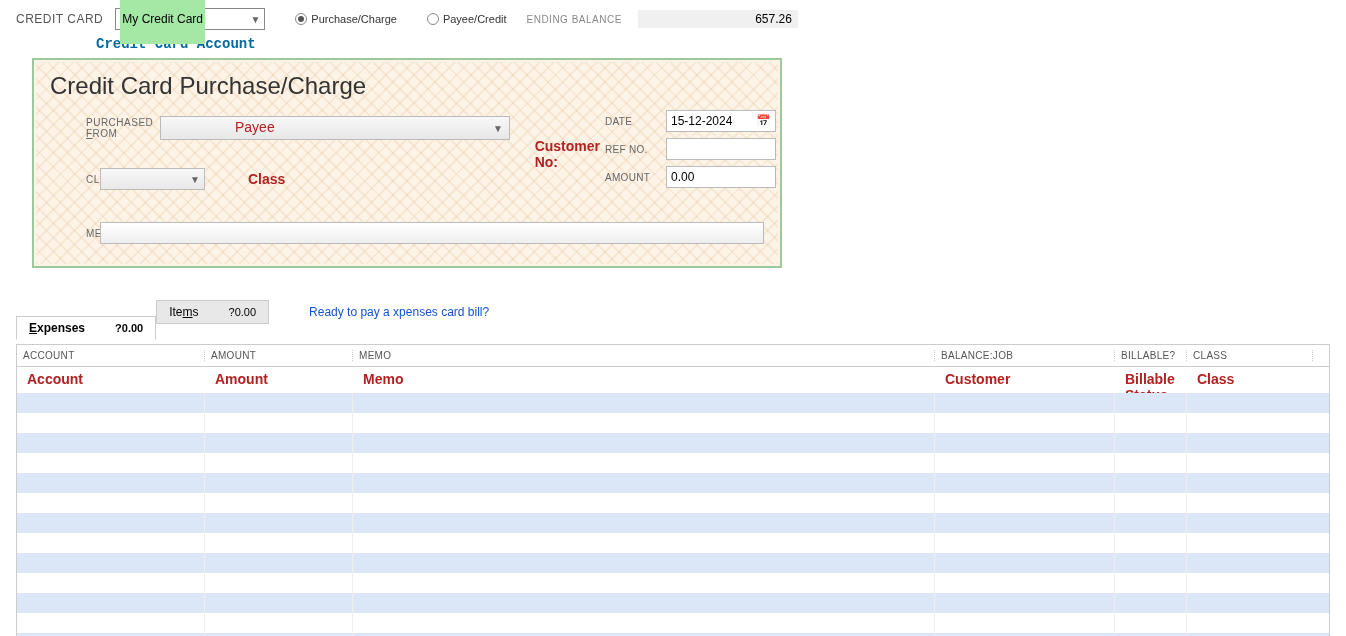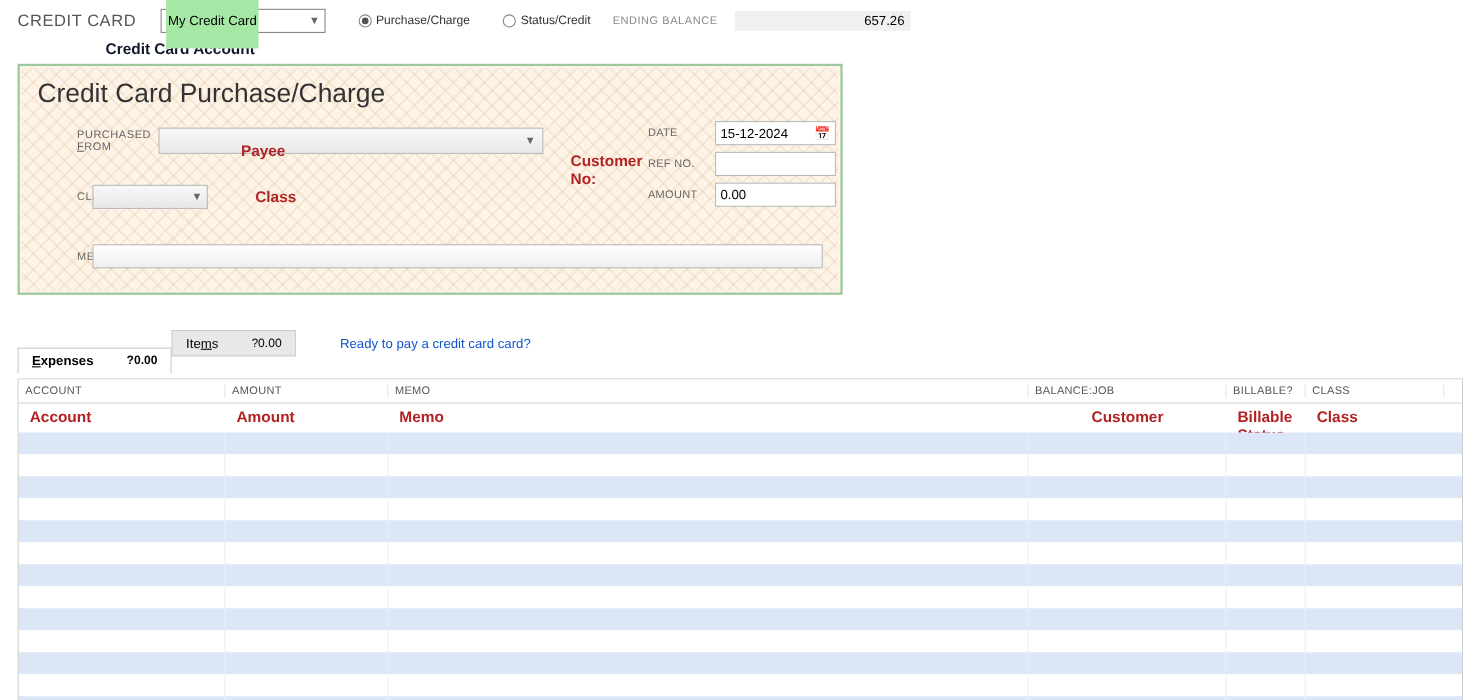--- a/index.html
+++ b/index.html
@@ -1,53 +1,53 @@
 <!DOCTYPE html>
 <html><head>
 <meta charset="utf-8">
 <style>
 * { box-sizing: border-box; margin: 0; padding: 0; }
 body { font-family: Arial, sans-serif; font-size: 12px; background: #fff; width: 1346px; }
 
 .top-bar { display: flex; align-items: center; padding: 8px 16px; gap: 8px; }
-.top-label { font-size: 15px; color: #555; letter-spacing: 0.5px; margin-right: 14px; }
+.top-label { font-size: 12px; color: #555; letter-spacing: 0.5px; margin-right: 4px; }
 .cc-select { width: 150px; height: 22px; border: 1px solid #888; background: #fff; display: flex; align-items: center; justify-content: space-between; padding: 0 4px; position: relative; }
 .cc-select-text { color: #000; background: #a5e8a5; padding: 18px 2px; font-size: 12px; }
 .cc-caret { font-size: 10px; color: #666; }
 .radio-wrap { display: flex; align-items: center; gap: 4px; margin-left: 22px; }
 .radio-circle { width: 12px; height: 12px; border-radius: 50%; border: 1px solid #888; display: inline-flex; align-items: center; justify-content: center; }
 .radio-circle.selected::after { content:''; width:6px; height:6px; border-radius:50%; background:#555; }
 .radio-label { font-size: 11px; color: #333; }
 .ending-label { font-size: 10px; color: #888; margin-left: 12px; letter-spacing: 0.5px; }
 .ending-val { width: 160px; height: 18px; background: #f0f0f0; text-align: right; padding-right: 6px; font-size: 12px; line-height: 18px; margin-left: 8px; }
 
-.annot { color: #0f172a; font-weight: bold; }
+.annot { color: #0369a1; font-weight: bold; font-family: Liberation Mono, monospace; }
 .annot-top { margin-left: 96px; font-size: 14px; margin-top: -2px; margin-bottom: 6px; }
 
-.check-panel { width: 750px; margin-left: 16px; border: 2px solid #9cc99c; background: #fdf3e6; padding: 12px 16px 14px 16px; position: relative; }
+.check-panel { width: 750px; margin-left: 32px; border: 2px solid #9cc99c; background: #fdf3e6; padding: 12px 16px 14px 16px; position: relative; }
 .check-panel::before { content:''; position:absolute; inset:2px; background-image: repeating-linear-gradient(45deg, rgba(200,150,90,0.12) 0 2px, transparent 2px 10px), repeating-linear-gradient(-45deg, rgba(200,150,90,0.12) 0 2px, transparent 2px 10px); pointer-events:none; }
 .check-title { font-size: 24px; font-weight: normal; color: #333; margin-bottom: 16px; position: relative; }
 .check-row { display:flex; align-items:center; position:relative; margin-bottom: 8px; }
 .field-label { font-size: 10px; color: #666; width: 110px; letter-spacing: 0.5px; padding-left: 36px; }
 .field-label-short { font-size: 10px; color: #666; width: 55px; text-align:left; letter-spacing:0.3px; }
 .underline-link { text-decoration: underline; }
 .payee-select { width: 350px; height: 24px; background: linear-gradient(#f8f8f8,#e8e8e8); border:1px solid #bbb; display:flex; align-items:center; justify-content:space-between; padding: 0 6px; }
 .payee-caret { font-size:10px; color:#666; }
 .right-fields { position:absolute; right: 4px; display:flex; flex-direction:column; gap:6px; top:50px; }
 .rf-row { display:flex; align-items:center; gap:6px; }
 .text-input { height:22px; border:1px solid #bbb; background:#fff; padding:0 4px; font-size:12px; }
 .date-input { width:110px; display:flex; align-items:center; justify-content:space-between; }
 .cal-icon { font-size:12px; color:#555; }
 .ref-input { width:110px; }
 .amount-input { width:110px; }
 .class-select { width:105px; height:22px; border:1px solid #bbb; background:linear-gradient(#f8f8f8,#e8e8e8); display:flex; align-items:center; justify-content:flex-end; padding:0 4px; }
 .memo-input { flex:1; height:22px; border:1px solid #bbb; background:linear-gradient(#fff,#eee); }
 
 .annot-date { position:absolute; color:#b22222; font-weight:bold; font-size:14px; right:78px; top:48px; }
-.annot-payee { position:absolute; color:#b22222; font-weight:bold; font-size:14px; left:185px; top:13px; pointer-events:none; }
+.annot-payee { position:absolute; color:#b22222; font-weight:normal; font-size:14px; left:185px; top:3px; pointer-events:none; }
 .annot-stmt { position:absolute; color:#b22222; font-weight:bold; font-size:14px; right:176px; top:0px; }
 .annot-class { position:absolute; color:#b22222; font-weight:bold; font-size:14px; left:198px; top:3px; }
 
 .tabs-row { display:flex; align-items:center; margin-top:16px; margin-left:16px; gap:0; }
 .tab { height:24px; display:flex; align-items:center; padding:0 12px; border:1px solid #ccc; font-size:12px; cursor:pointer; }
 .tab.active { background:#fff; border-bottom:1px solid #fff; font-weight:bold;margin-top:32px; }
 .tab.inactive { background:#e8e8e8; }
 .tab-label { margin-right:30px; }
 .tab-amt { font-size:11px; }
 .ready-link { color:#1155cc; font-size:12px; margin-left:40px; cursor:pointer; }
@@ -61,21 +61,21 @@
 .th-memo { width:582px; }
 .th-cust { width:180px; }
 .th-bill { width:72px; }
 .th-class { width:126px; border-right:none; }
 
 .annot-row { display:flex; background:#fff; height:26px; align-items:flex-start; padding-top:4px; }
 .annot-row .ar { color:#b22222; font-weight:bold; font-size:14px; padding:0 10px; }
 .ar-acct { width:188px; }
 .ar-amt { width:148px; }
 .ar-memo { width:582px; }
-.ar-cust { width:180px;text-align:center; }
+.ar-cust { width:180px; }
 .ar-bill { width:72px; font-size:13px; }
 .ar-class { width:126px; }
 
 .grid-body { height:280px; overflow-y:scroll; position:relative; }
 .grid-row { display:flex; height:20px; }
 .grid-row:nth-child(odd) { background:#dbe7f6; }
 .grid-row:nth-child(even) { background:#fff; }
 .grid-cell { border-right:1px solid #eee; }
 .gc-acct { width:188px; }
 .gc-amt { width:148px; }
@@ -93,21 +93,21 @@
   <div class="cc-select">
     <span class="cc-select-text">My Credit Card</span>
     <span class="cc-caret">▼</span>
   </div>
   <div class="radio-wrap">
     <span class="radio-circle selected"></span>
     <span class="radio-label">Purchase/Charge</span>
   </div>
   <div class="radio-wrap">
     <span class="radio-circle"></span>
-    <span class="radio-label">Status/Credit</span>
+    <span class="radio-label">Payee/Credit</span>
   </div>
   <span class="ending-label">ENDING BALANCE</span>
   <div class="ending-val">657.26</div>
 </div>
 
 <div class="annot annot-top">Credit Card Account</div>
 
 <div class="check-panel">
   <div class="check-title">Credit Card Purchase/Charge</div>
   <div class="annot-date">Date</div>
@@ -156,21 +156,21 @@
 
 <div class="tabs-row">
   <div class="tab active">
     <span class="tab-label"><span class="underline-first">E</span><span>xpenses</span></span>
     <span class="tab-amt">?0.00</span>
   </div>
   <div class="tab inactive">
     <span class="tab-label"><span>Ite</span><span class="underline-first">m</span><span>s</span></span>
     <span class="tab-amt">?0.00</span>
   </div>
-  <span class="ready-link">Ready to pay a credit card card?</span>
+  <span class="ready-link">Ready to pay a xpenses card bill?</span>
 </div>
 
 <div class="table-wrap">
   <div class="table-header">
     <div class="th th-acct">ACCOUNT</div>
     <div class="th th-amt">AMOUNT</div>
     <div class="th th-memo">MEMO</div>
     <div class="th th-cust">BALANCE:JOB</div>
     <div class="th th-bill">BILLABLE?</div>
     <div class="th th-class">CLASS</div>

